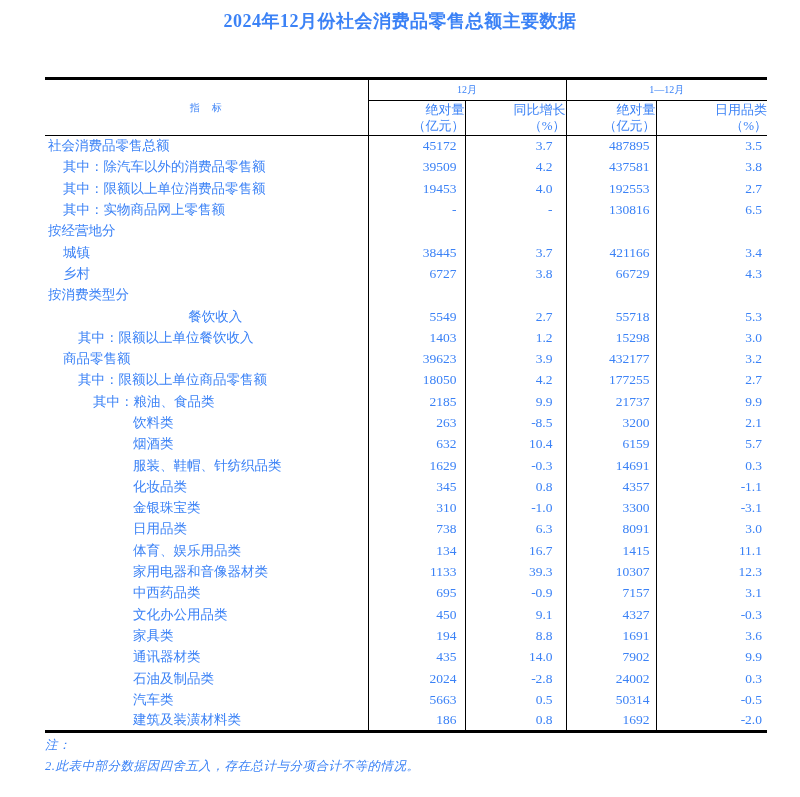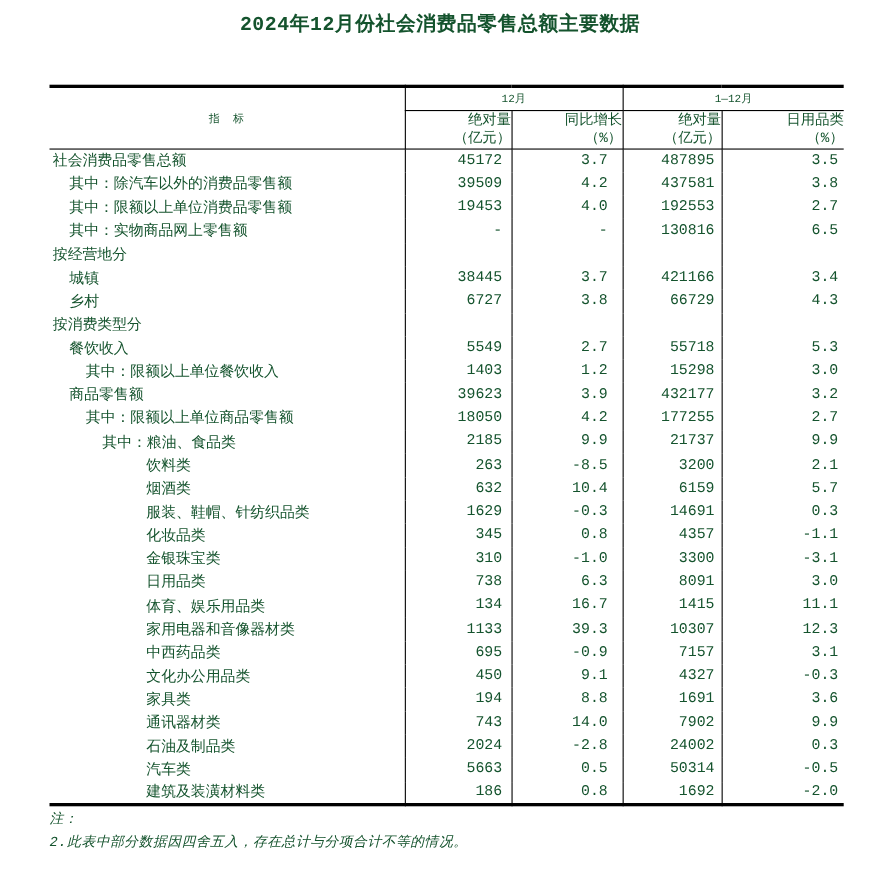--- a/index.html
+++ b/index.html
@@ -1,22 +1,22 @@
 <!DOCTYPE html>
 <html><head>
 <meta charset="utf-8">
 <style>
   html, body { margin: 0; padding: 0; background: #ffffff; }
   .page {
     position: relative;
     width: 800px;
     height: 797px;
     background: #ffffff;
-    color: #14532d;
-    font-family: Liberation Mono, monospace;
+    color: #3b82f6;
+    font-family: Liberation Serif, serif;
     overflow: hidden;
   }
   .doc-title {
     position: absolute;
     top: 9px;
     left: 0;
     width: 100%;
     text-align: center;
     font-size: 18px;
     font-weight: bold;
@@ -138,21 +138,21 @@
       <td class="c-num y-yoy">4.3</td>
     </tr>
         <tr>
       <td class="c-label v" style="padding-left: 3px;">按消费类型分</td>
       <td class="c-num m-abs v"></td>
       <td class="c-num m-yoy v"></td>
       <td class="c-num y-abs v"></td>
       <td class="c-num y-yoy"></td>
     </tr>
         <tr>
-      <td class="c-label v" style="padding-left: 18px;">餐饮收入</td>
+      <td class="c-label v" style="padding-left: 18px; text-align: center;">餐饮收入</td>
       <td class="c-num m-abs v">5549</td>
       <td class="c-num m-yoy v">2.7</td>
       <td class="c-num y-abs v">55718</td>
       <td class="c-num y-yoy">5.3</td>
     </tr>
         <tr>
       <td class="c-label v" style="padding-left: 33px;">其中：限额以上单位餐饮收入</td>
       <td class="c-num m-abs v">1403</td>
       <td class="c-num m-yoy v">1.2</td>
       <td class="c-num y-abs v">15298</td>
@@ -251,21 +251,21 @@
     </tr>
         <tr>
       <td class="c-label v" style="padding-left: 88px;">家具类</td>
       <td class="c-num m-abs v">194</td>
       <td class="c-num m-yoy v">8.8</td>
       <td class="c-num y-abs v">1691</td>
       <td class="c-num y-yoy">3.6</td>
     </tr>
         <tr>
       <td class="c-label v" style="padding-left: 88px;">通讯器材类</td>
-      <td class="c-num m-abs v">743</td>
+      <td class="c-num m-abs v">435</td>
       <td class="c-num m-yoy v">14.0</td>
       <td class="c-num y-abs v">7902</td>
       <td class="c-num y-yoy">9.9</td>
     </tr>
         <tr>
       <td class="c-label v" style="padding-left: 88px;">石油及制品类</td>
       <td class="c-num m-abs v">2024</td>
       <td class="c-num m-yoy v">-2.8</td>
       <td class="c-num y-abs v">24002</td>
       <td class="c-num y-yoy">0.3</td>

